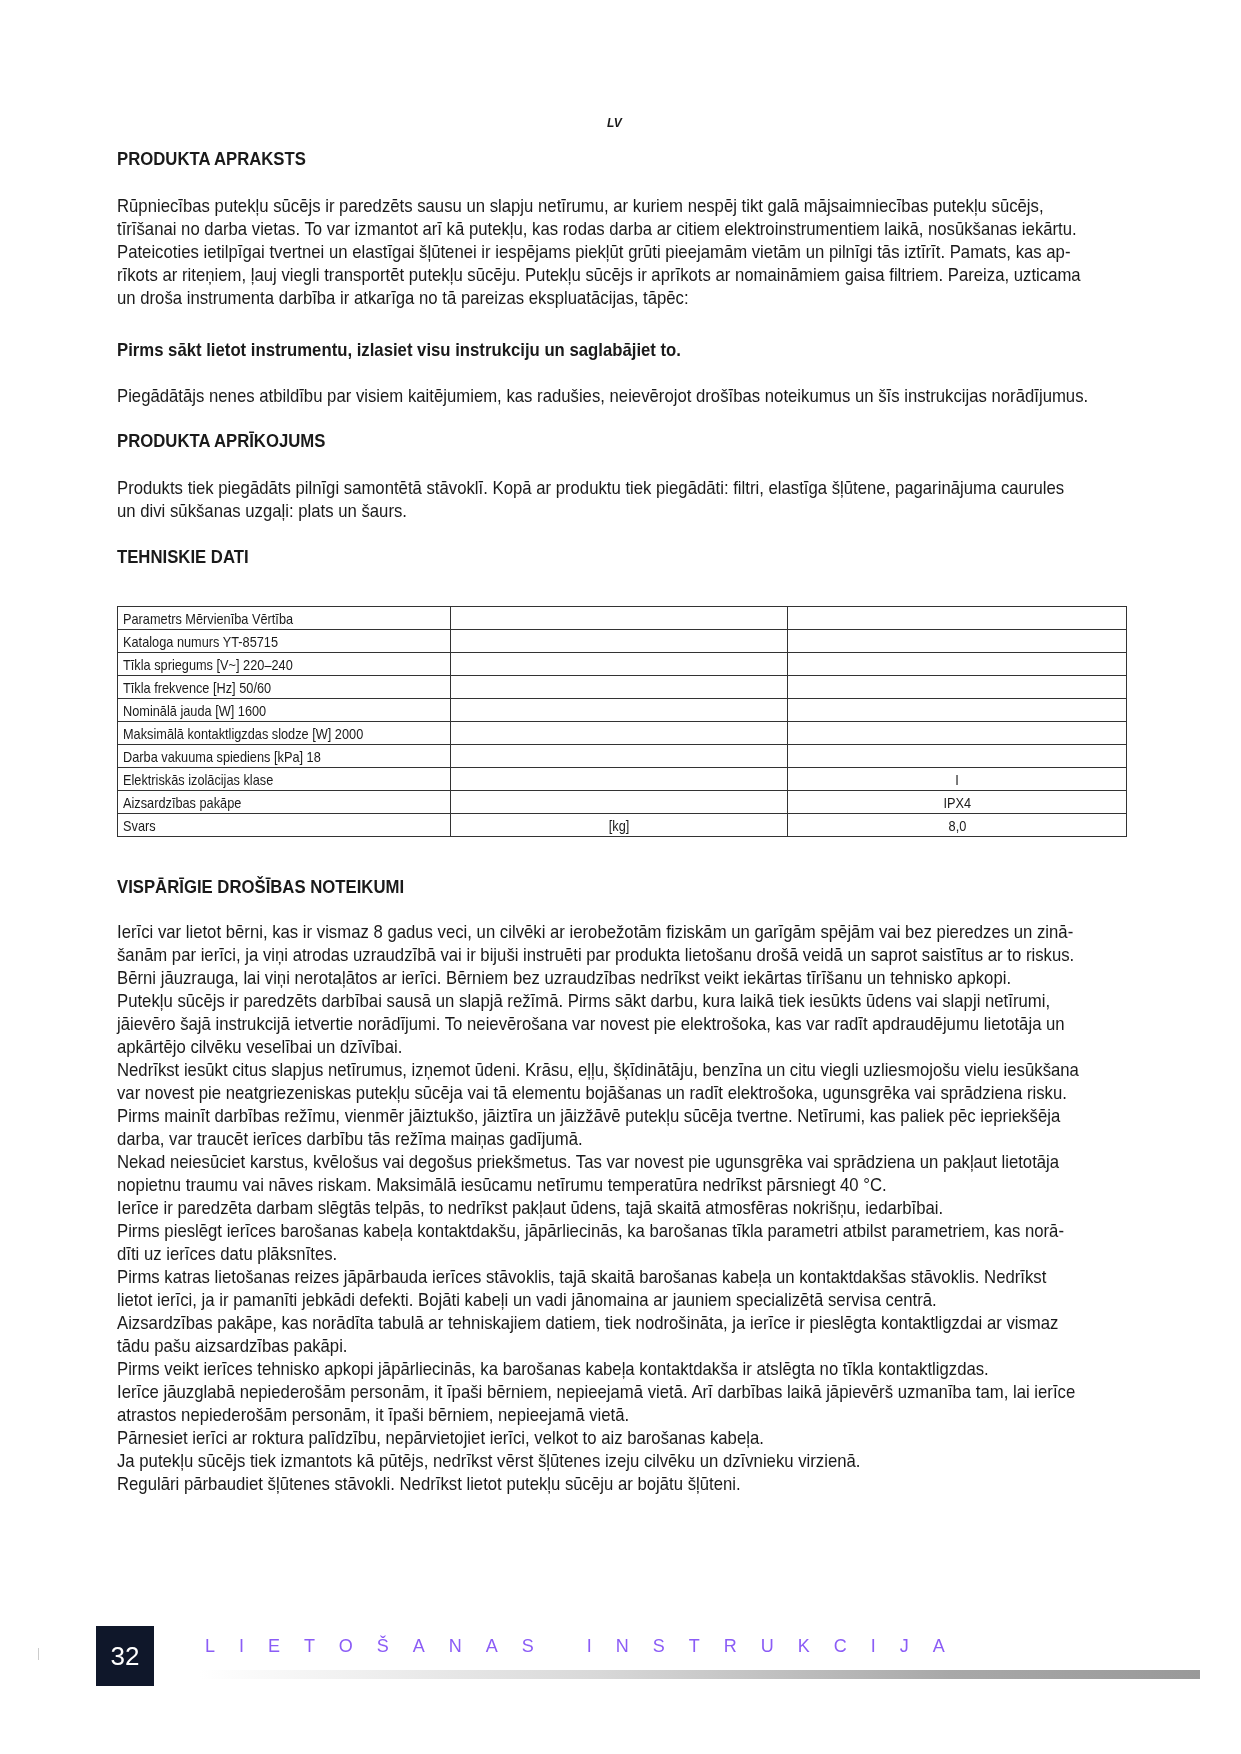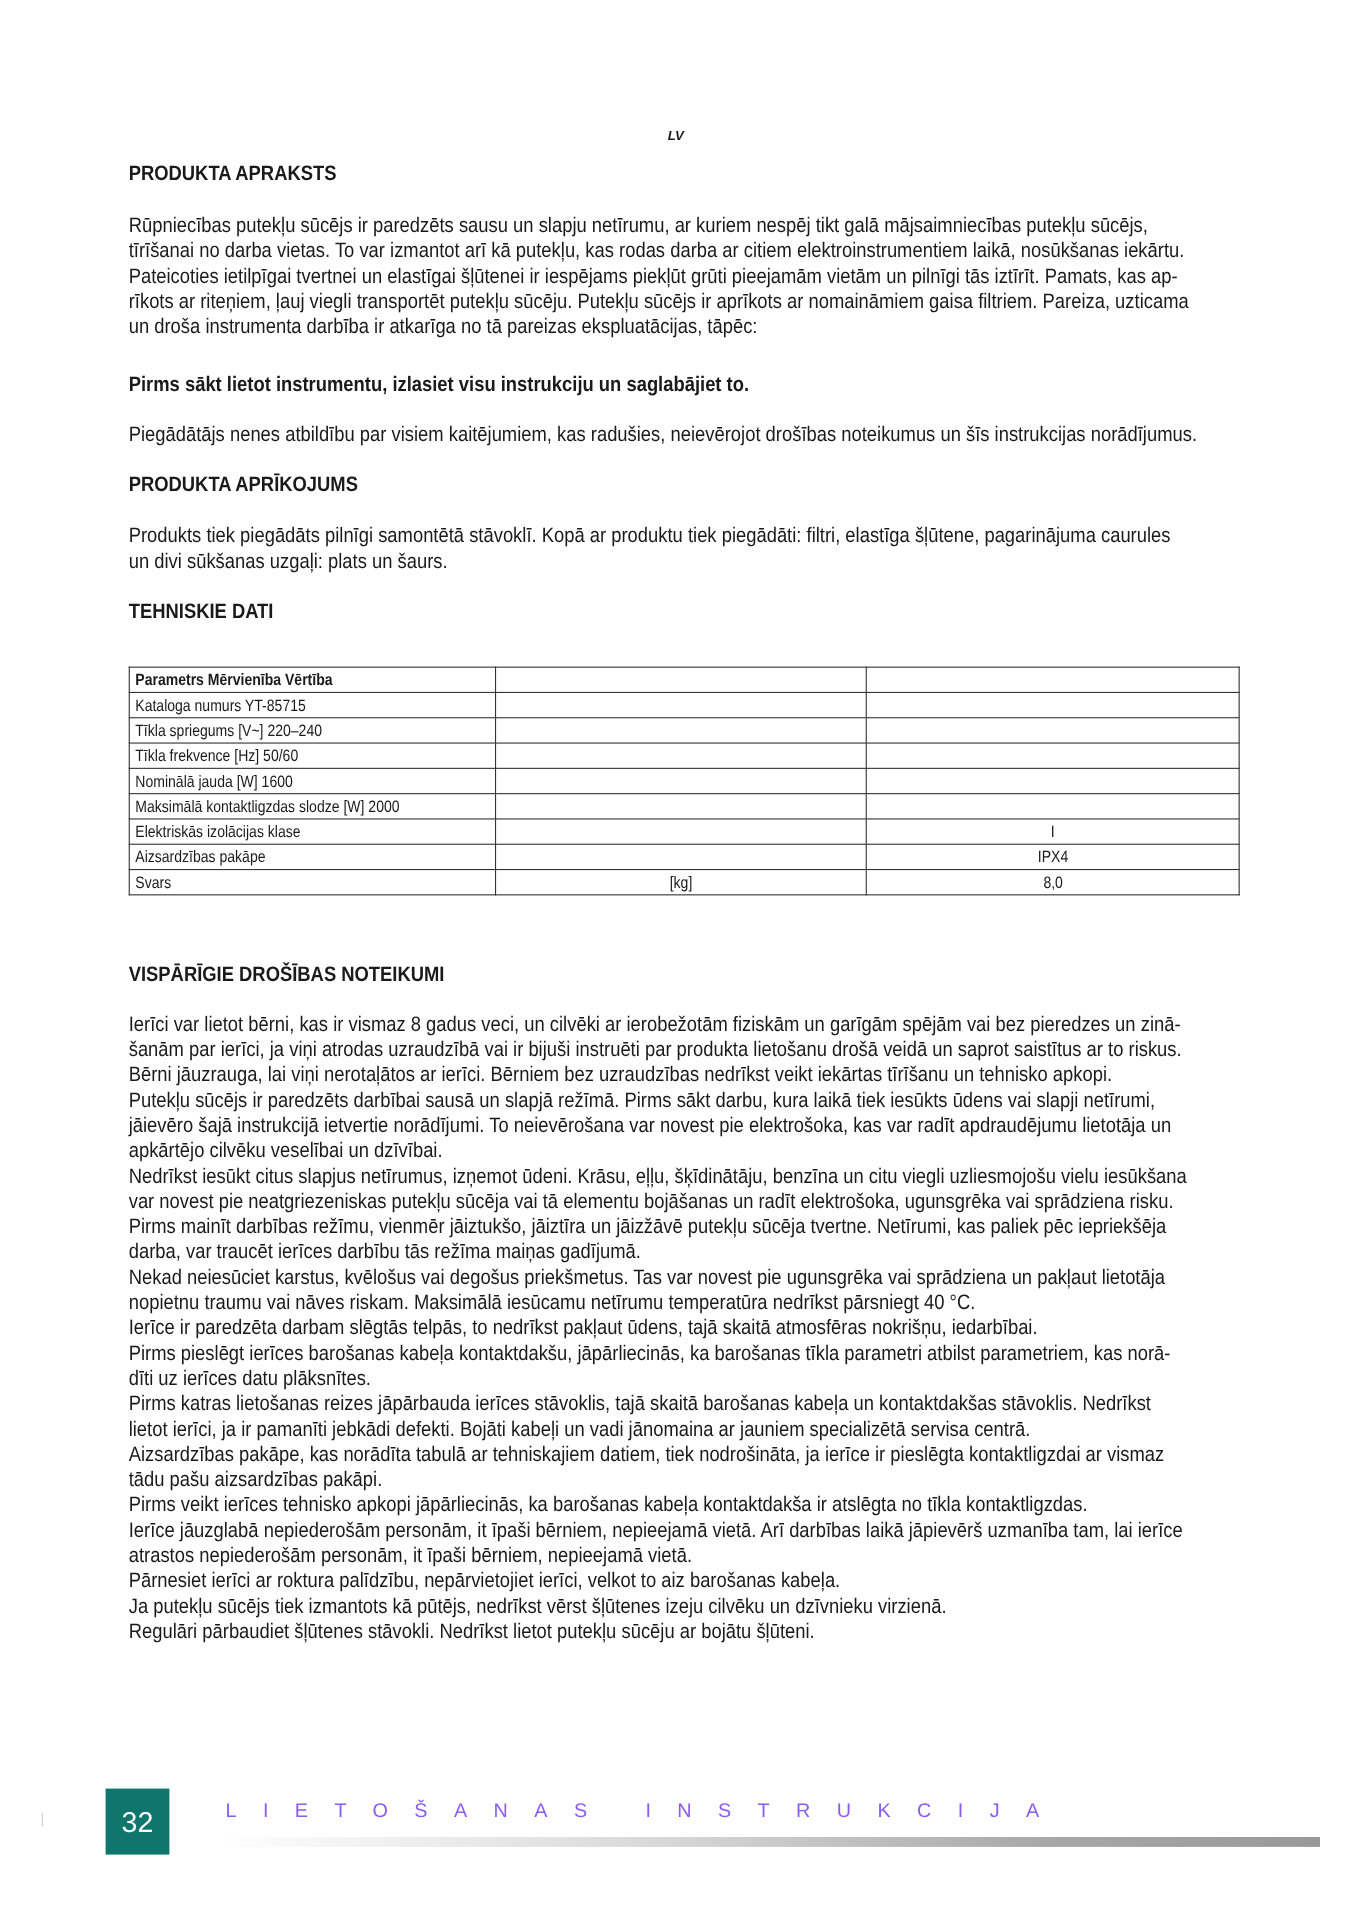--- a/index.html
+++ b/index.html
@@ -11,25 +11,25 @@
   .lang { position: absolute; left: 490px; top: 116px; font-style: italic; font-weight: bold; font-size: 12px; }
   h2 { position: absolute; left: 0; margin: 0; font-size: 19px; font-weight: bold; transform: scaleX(0.88); transform-origin: left; white-space: nowrap; }
   .para { position: absolute; left: 0; width: 1150px; margin: 0; font-size: 19px; line-height: 23px; transform: scaleX(0.88); transform-origin: left top; }
   .para.bold { font-weight: bold; }
   .para .line { display: block; white-space: nowrap; }
   table.specs { position: absolute; left: 0; top: 606px; width: 1010px; border-collapse: collapse; font-size: 15px; }
   table.specs td { border: 1px solid #333; height: 22px; padding: 0 5px; white-space: nowrap; }
   table.specs td.c1 { width: 322px; }
   table.specs td.c2 { width: 326px; text-align: center; }
   table.specs td.c3 { text-align: center; }
-  table.specs tr.head td.c1 { font-weight: bold; }
+  table.specs tr.head td.c1 { font-weight: normal; }
   .cell-text { display: inline-block; transform: scaleX(0.85); transform-origin: left; }
   td.c2 .cell-text, td.c3 .cell-text { transform-origin: center; }
   .footer { position: absolute; left: 0; top: 1620px; width: 1241px; height: 70px; }
-  .page-num { position: absolute; left: 96px; top: 6px; width: 58px; height: 60px; background: #0f766e; color: #fff; font-size: 26px; display: flex; align-items: center; justify-content: center; }
+  .page-num { position: absolute; left: 96px; top: 6px; width: 58px; height: 60px; background: #0f172a; color: #fff; font-size: 26px; display: flex; align-items: center; justify-content: center; }
   .footer-bar { position: absolute; left: 200px; top: 50px; width: 1000px; height: 9px; background: linear-gradient(to right, #ffffff 0%, #d8d8d8 40%, #a8a8a8 75%, #999 100%); }
   .footer-title { position: absolute; left: 205px; top: 16px; font-size: 18px; letter-spacing: 24px; color: #8b5cf6; white-space: nowrap; }
   .margin-mark { position: absolute; left: 38px; top: 1648px; width: 1px; height: 12px; background: #ccc; }
 </style>
 </head>
 <body>
 
 <div class="page">
   <div class="lang">LV</div>
 
@@ -78,20 +78,25 @@
           <td class="c1"><span class="cell-text">Nominālā jauda [W] 1600</span></td>
           <td class="c2"><span class="cell-text"></span></td>
           <td class="c3"><span class="cell-text"></span></td>
         </tr>
         <tr>
           <td class="c1"><span class="cell-text">Maksimālā kontaktligzdas slodze [W] 2000</span></td>
           <td class="c2"><span class="cell-text"></span></td>
           <td class="c3"><span class="cell-text"></span></td>
         </tr>
         <tr>
+          <td class="c1"><span class="cell-text">Darba vakuuma spiediens [kPa] 18</span></td>
+          <td class="c2"><span class="cell-text"></span></td>
+          <td class="c3"><span class="cell-text"></span></td>
+        </tr>
+        <tr>
           <td class="c1"><span class="cell-text">Elektriskās izolācijas klase</span></td>
           <td class="c2"><span class="cell-text"></span></td>
           <td class="c3"><span class="cell-text">I</span></td>
         </tr>
         <tr>
           <td class="c1"><span class="cell-text">Aizsardzības pakāpe</span></td>
           <td class="c2"><span class="cell-text"></span></td>
           <td class="c3"><span class="cell-text">IPX4</span></td>
         </tr>
         <tr>

